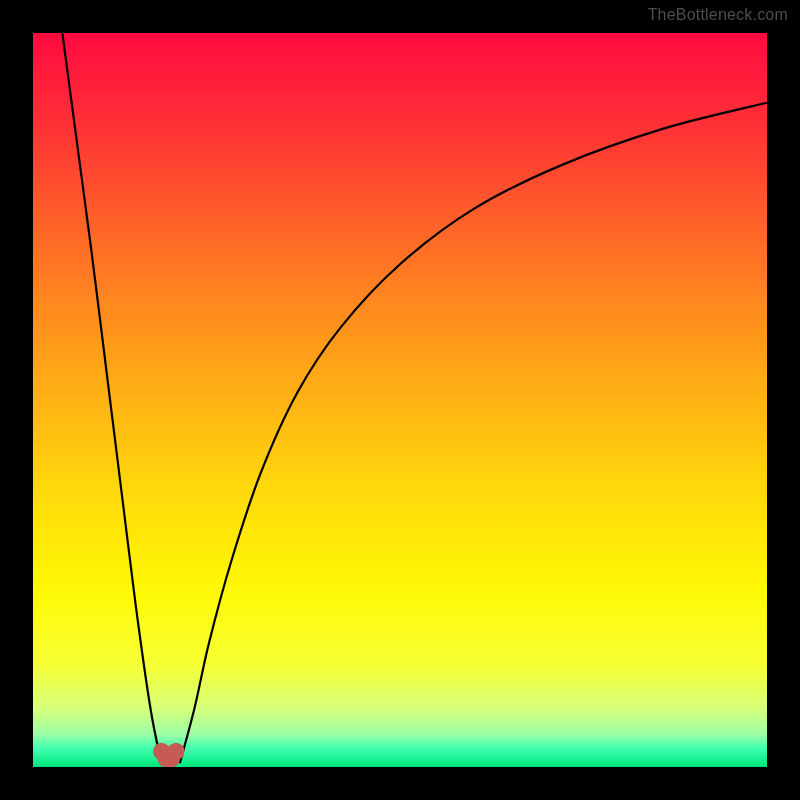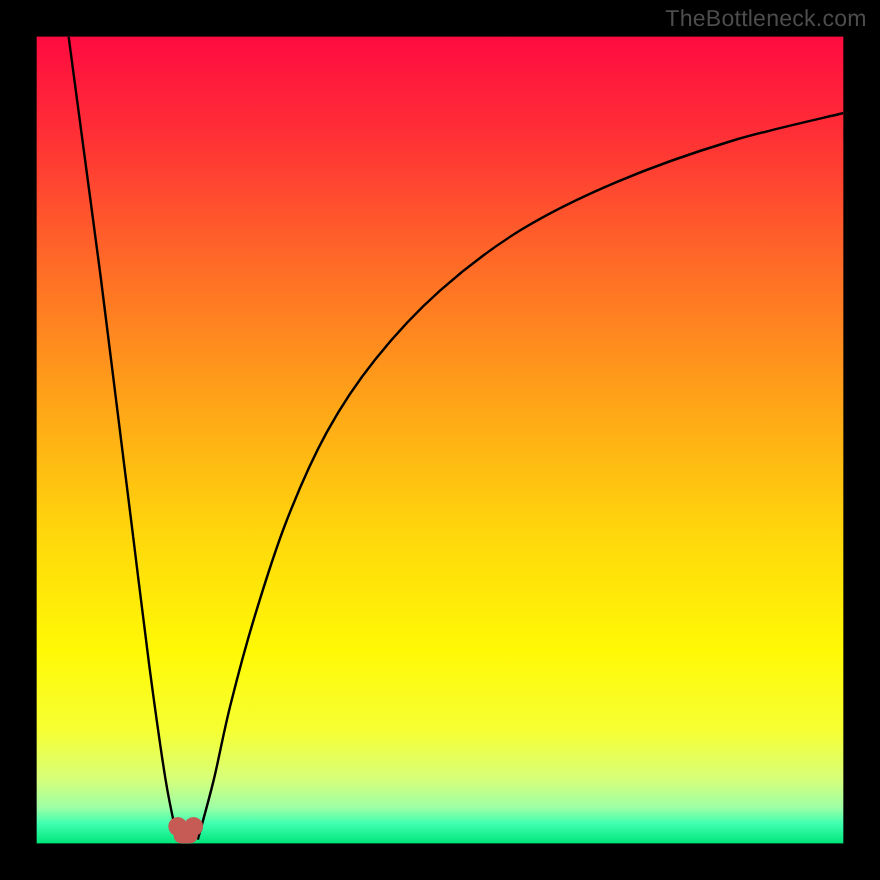--- a/index.html
+++ b/index.html
@@ -25,21 +25,21 @@
     top: 33px;
     width: 734px;
     height: 734px;
     overflow: hidden;
   }
   .watermark {
     position: absolute;
     top: 6px;
     right: 12px;
     color: #4d4d4d;
-    font-size: 21px;
+    font-size: 16px;
     font-weight: 400;
     letter-spacing: 0.2px;
     user-select: none;
   }
   svg { display: block; }
 </style>
 </head>
 <body>
 
 <div class="frame">

